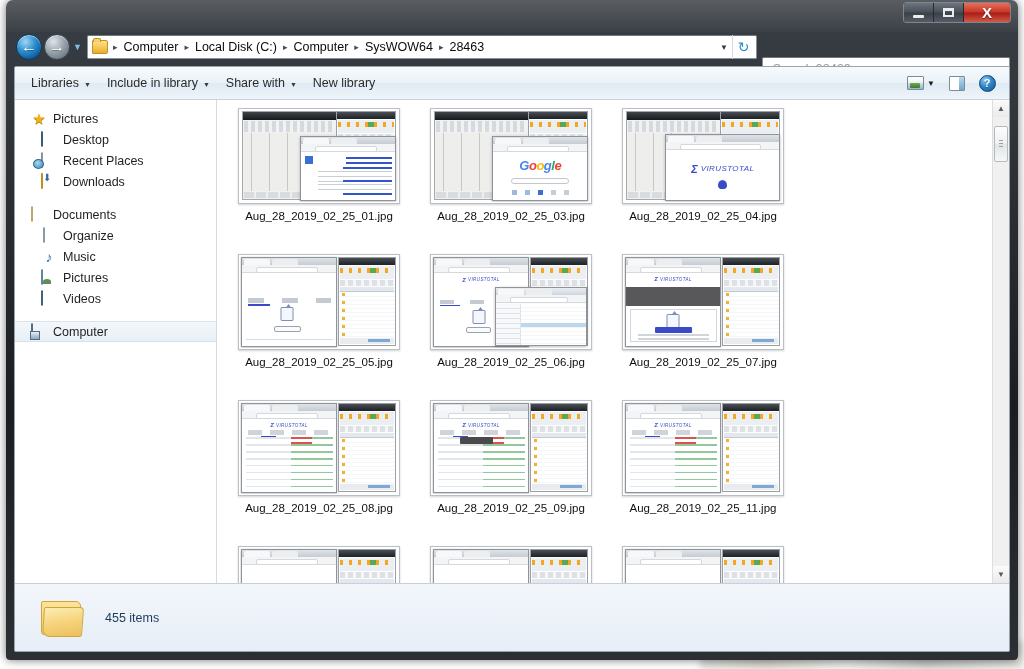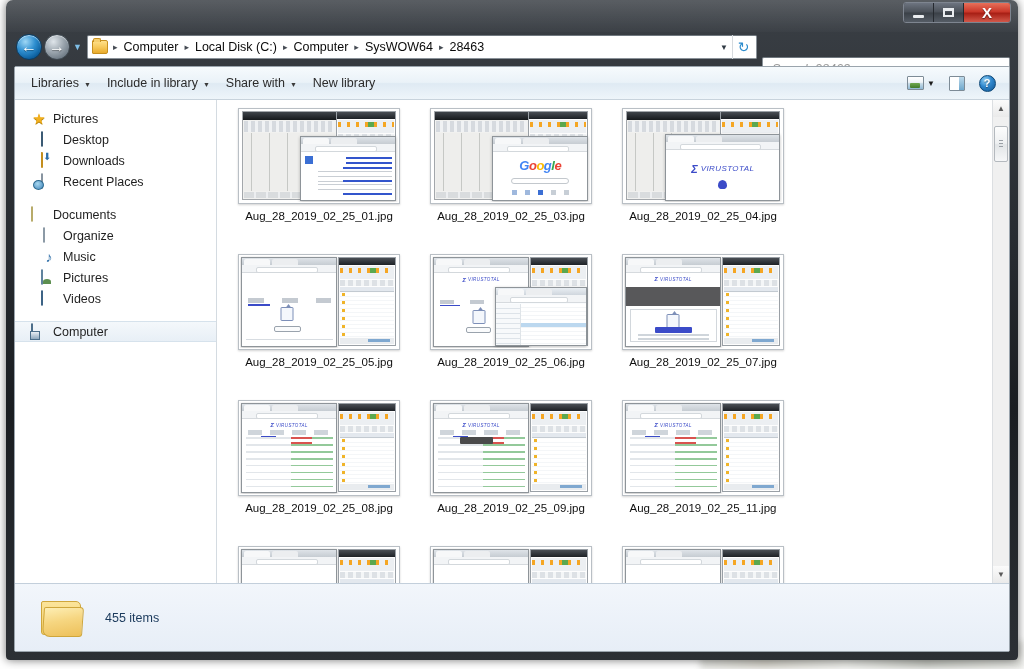--- a/index.html
+++ b/index.html
@@ -612,26 +612,26 @@
         <div class="nav-group">
           <div class="nav-row">
             <span class="nav-ico ico-star">★</span>
             <span class="nav-label">Pictures</span>
           </div>
           <div class="nav-row child">
             <span class="nav-ico"><span class="ico-monitor"></span></span>
             <span class="nav-label">Desktop</span>
           </div>
           <div class="nav-row child">
+            <span class="nav-ico"><span class="ico-recent"></span></span>
+            <span class="nav-label">Recent Places</span>
+          </div>
+          <div class="nav-row child">
             <span class="nav-ico"><span class="ico-folder-dl"></span></span>
             <span class="nav-label">Downloads</span>
-          </div>
-          <div class="nav-row child">
-            <span class="nav-ico"><span class="ico-recent"></span></span>
-            <span class="nav-label">Recent Places</span>
           </div>
         </div>
 
         <div class="nav-group">
           <div class="nav-row">
             <span class="nav-ico"><span class="ico-libraries"></span></span>
             <span class="nav-label">Documents</span>
           </div>
           <div class="nav-row child">
             <span class="nav-ico"><span class="ico-doc"></span></span>

